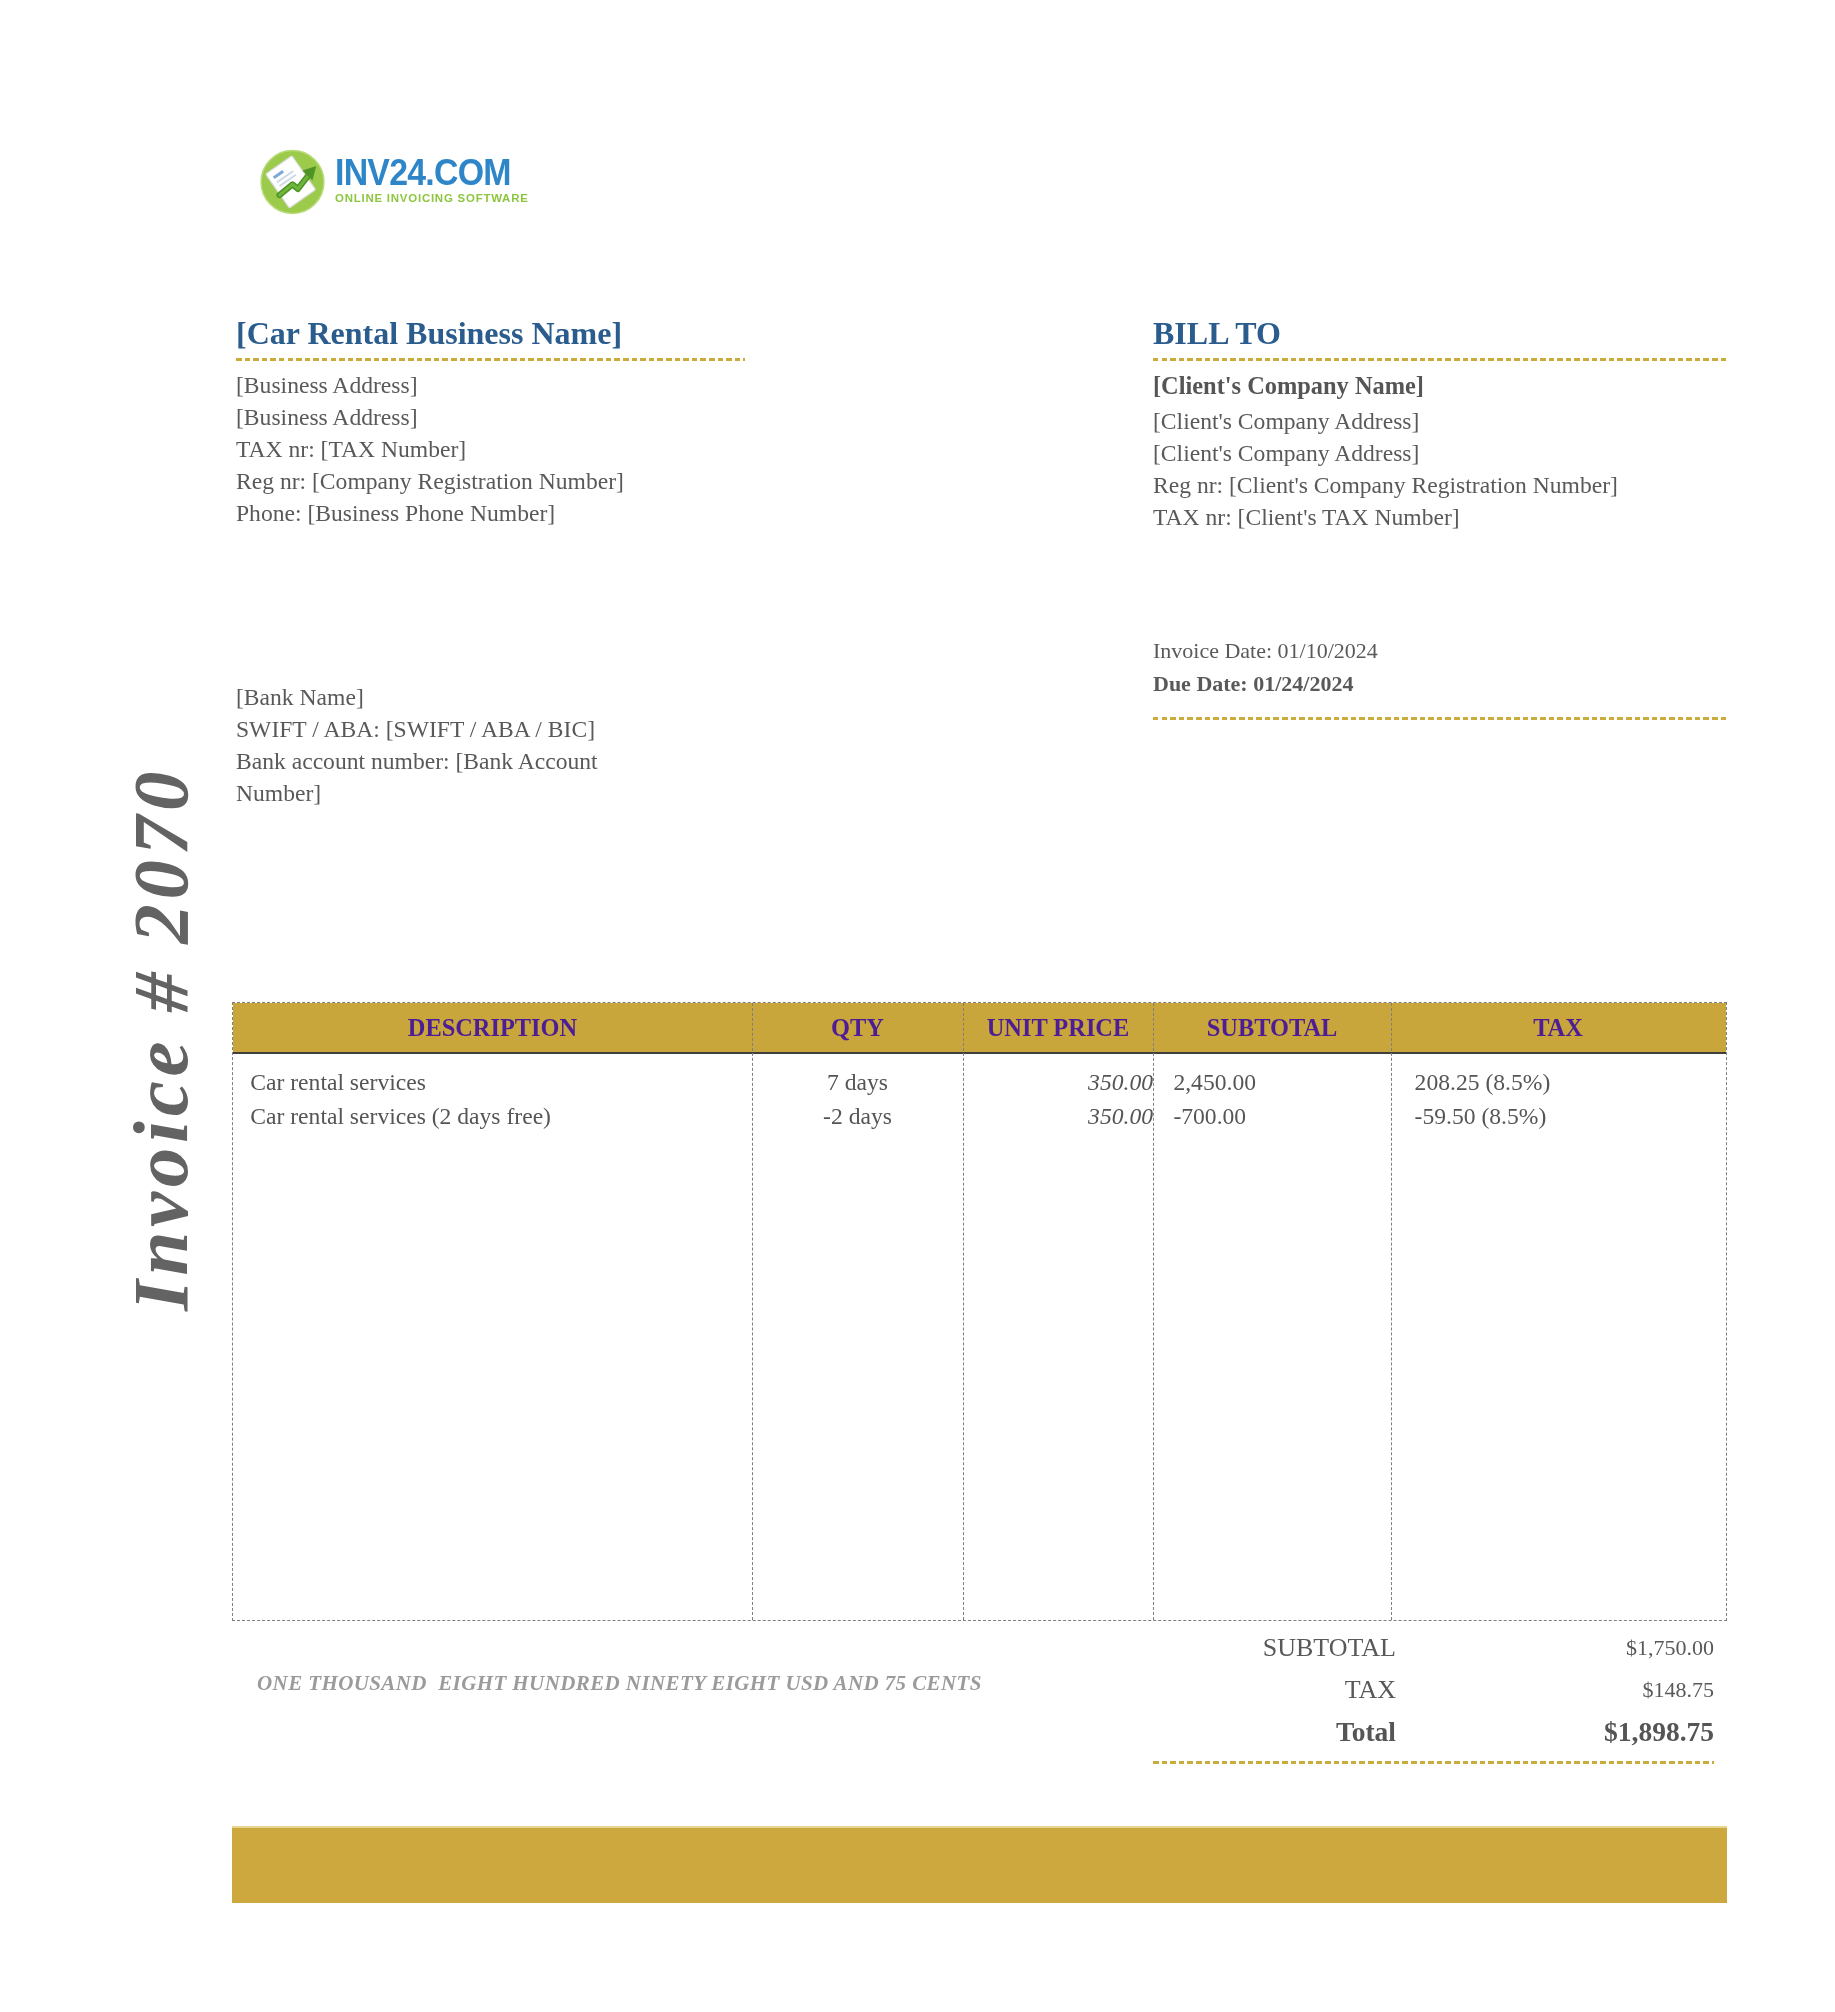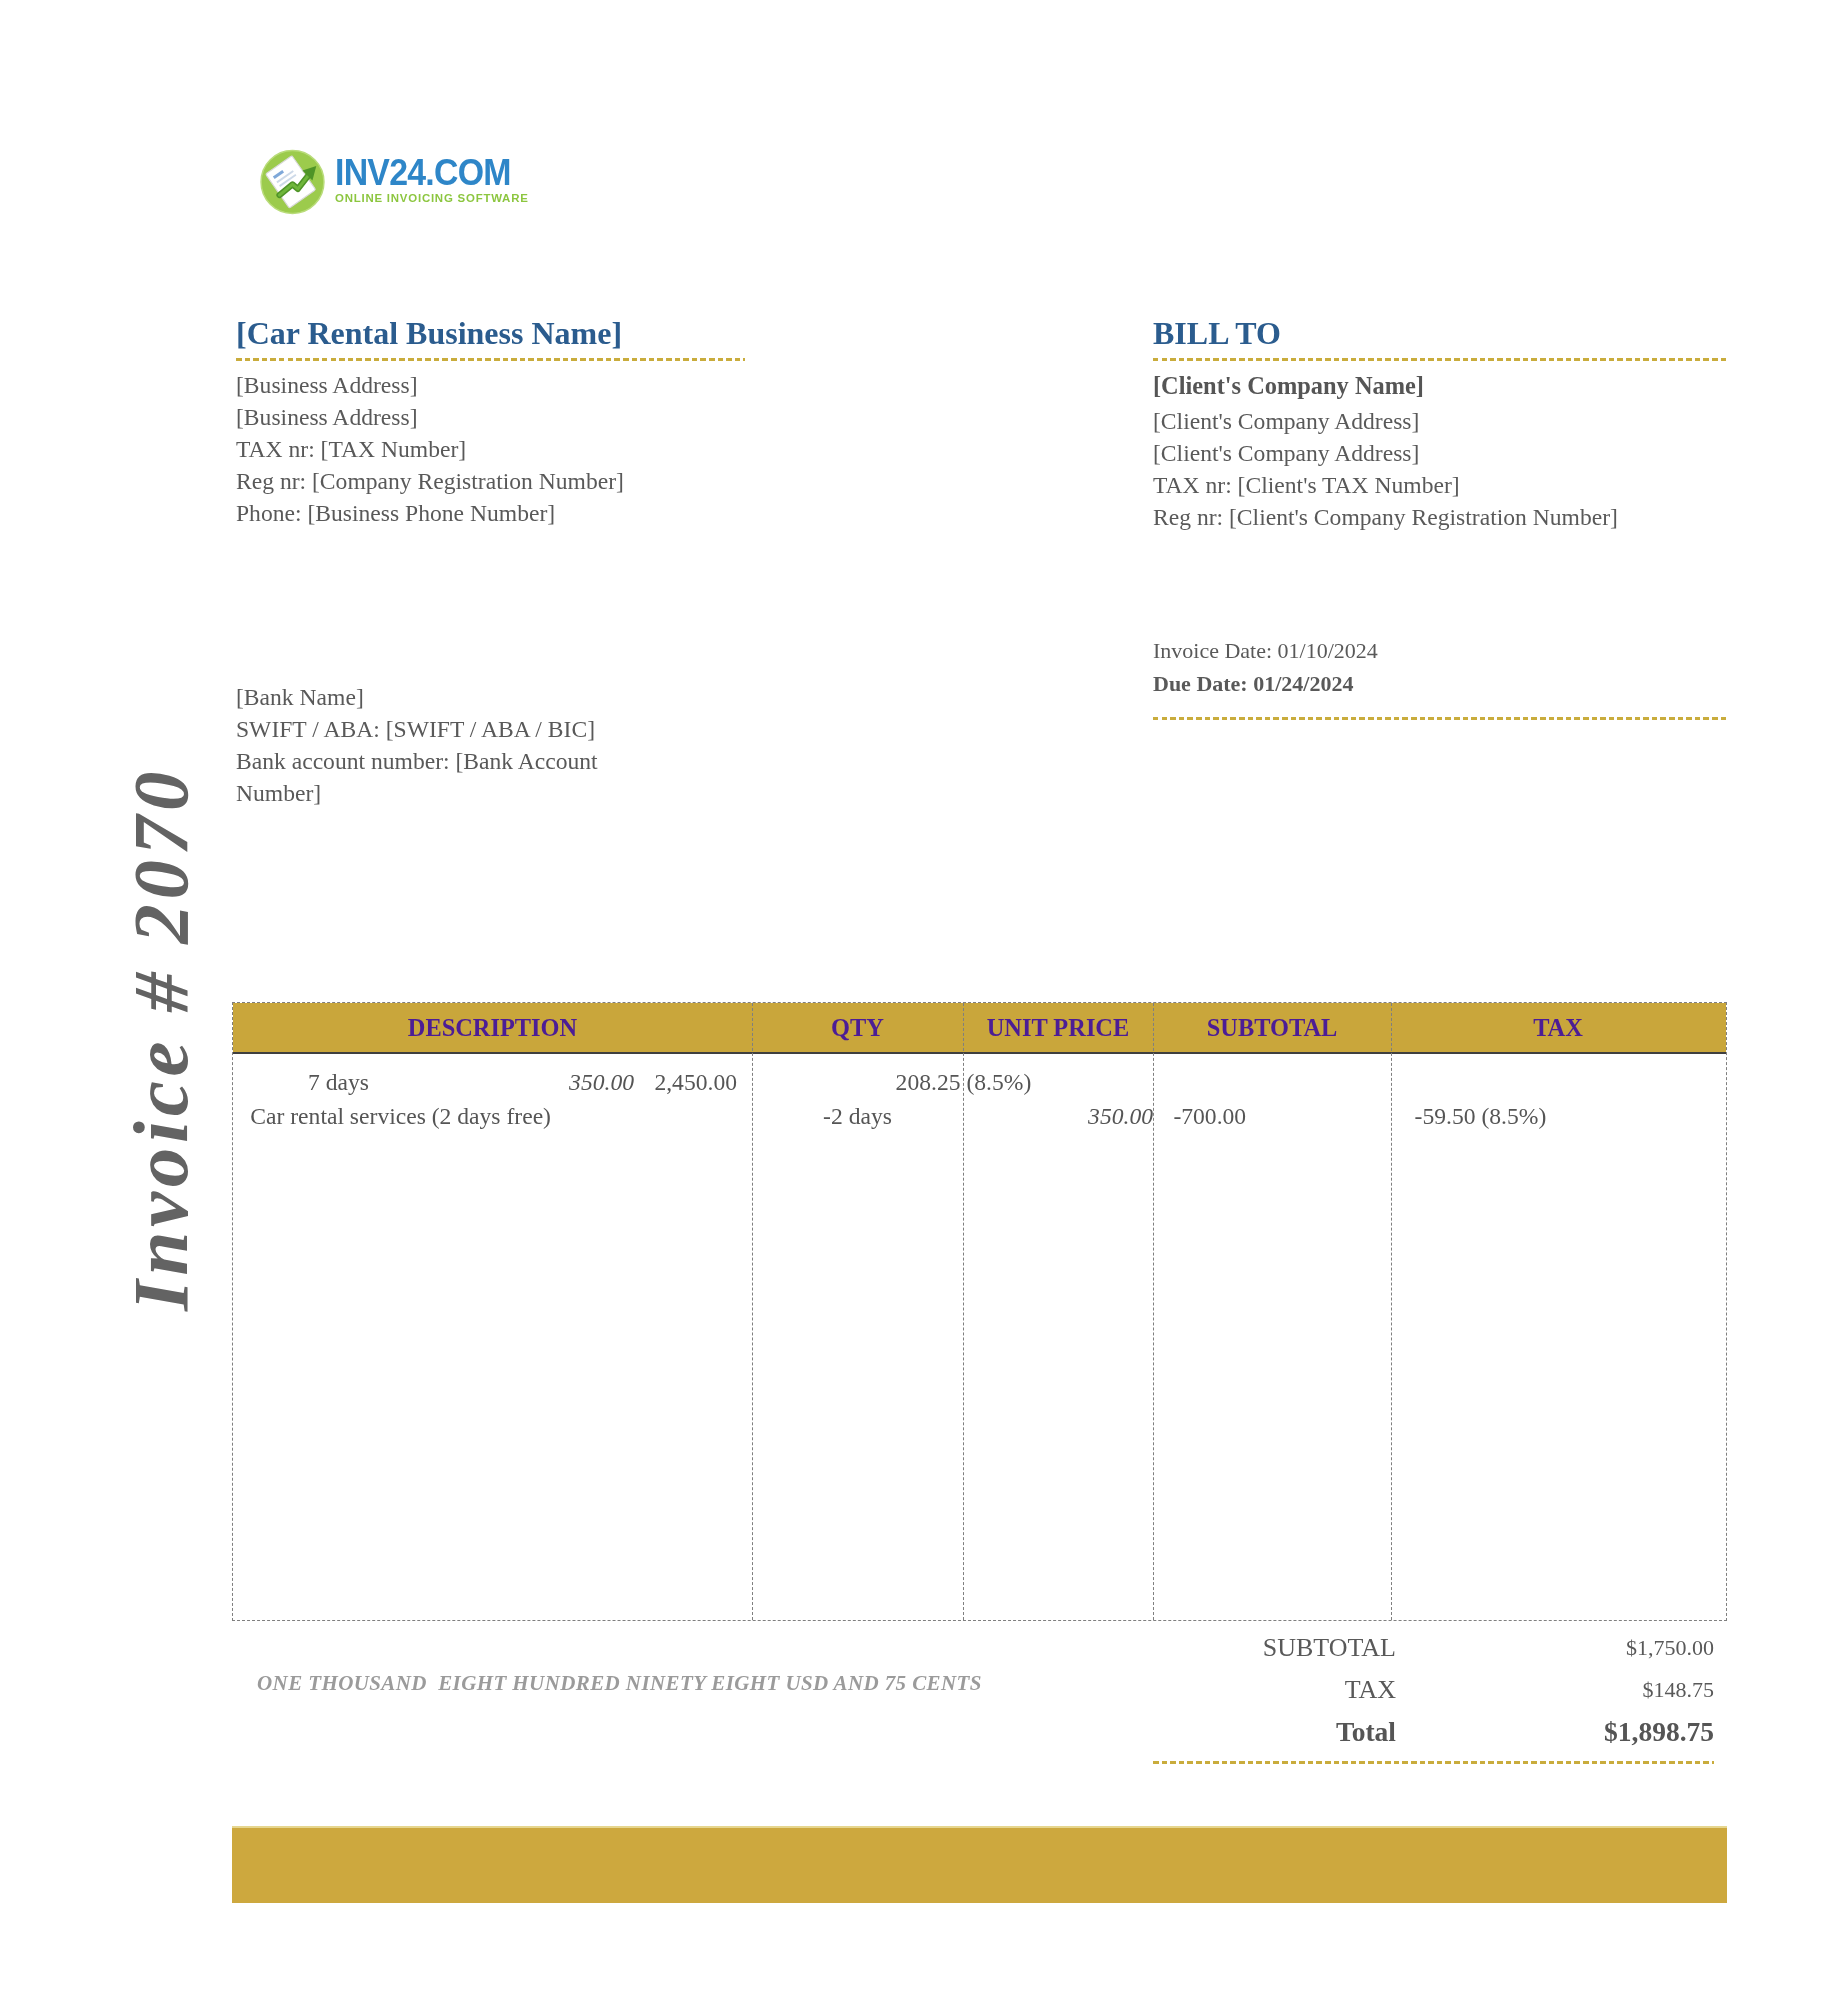--- a/index.html
+++ b/index.html
@@ -133,22 +133,22 @@
     </div>
   </section>
 
   <section class="billto">
     <h1 class="block-h">BILL TO</h1>
     <div class="dotline"></div>
     <div class="client-name">[Client's Company Name]</div>
     <div class="lines">
       <div>[Client's Company Address]</div>
       <div>[Client's Company Address]</div>
+      <div>Reg nr: [Client's Company Registration Number]</div>
       <div>TAX nr: [Client's TAX Number]</div>
-      <div>Reg nr: [Client's Company Registration Number]</div>
     </div>
   </section>
 
   <section class="dates">
     <div class="row">
       <span>Invoice Date:</span>
       <span>01/10/2024</span>
     </div>
     <div class="row bold">
       <span>Due Date:</span>
@@ -168,20 +168,21 @@
   <div class="table">
     <div class="thead">
       <div class="cell c-desc">DESCRIPTION</div>
       <div class="cell c-qty">QTY</div>
       <div class="cell c-unit">UNIT PRICE</div>
       <div class="cell c-sub">SUBTOTAL</div>
       <div class="cell c-tax">TAX</div>
     </div>
     <div class="tbody">
       <div class="trow">
+        <div class="cell c-desc">Car rental services</div>
         <div class="cell c-qty">7 days</div>
         <div class="cell c-unit">350.00</div>
         <div class="cell c-sub">2,450.00</div>
         <div class="cell c-tax">208.25 (8.5%)</div>
       </div>
       <div class="trow">
         <div class="cell c-desc">Car rental services (2 days free)</div>
         <div class="cell c-qty">-2 days</div>
         <div class="cell c-unit">350.00</div>
         <div class="cell c-sub">-700.00</div>

